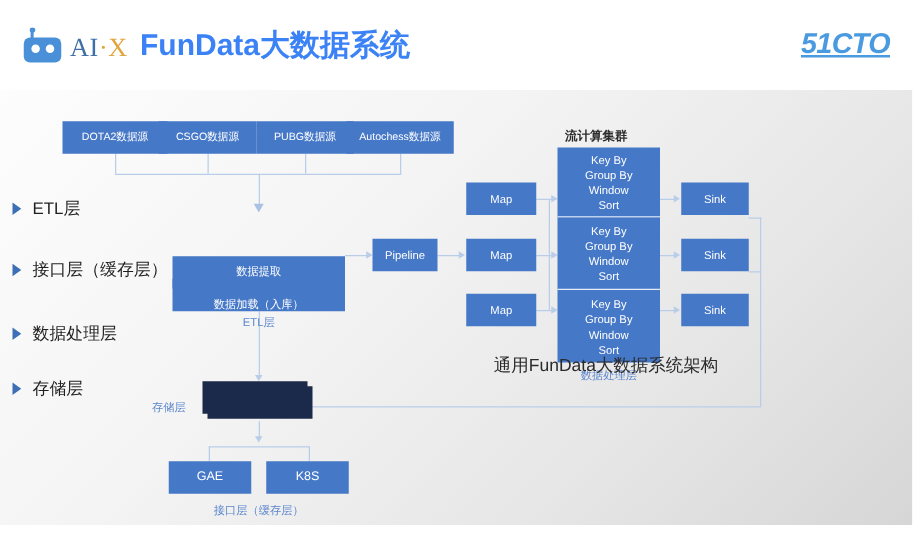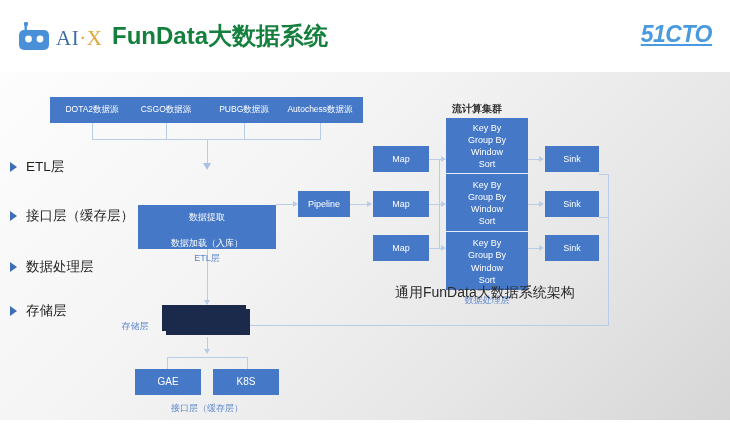--- a/index.html
+++ b/index.html
@@ -39,21 +39,21 @@
     color: #3f6fa8;
     white-space: nowrap;
   }
   .logo-text .dot { color: #e0a63c; }
   .logo-text .x { color: #e0a63c; }
   .slide-title {
     position: absolute;
     left: 112px; top: 20px;
     font-size: 24px;
     font-weight: bold;
-    color: #15803d;
+    color: #3b82f6;
     letter-spacing: 0px;
     white-space: nowrap;
   }
   .brand-51cto {
     position: absolute;
     right: 18px; top: 21px;
     font-size: 23px;
     font-weight: bold;
     font-style: italic;
     color: #4a9ae0;

